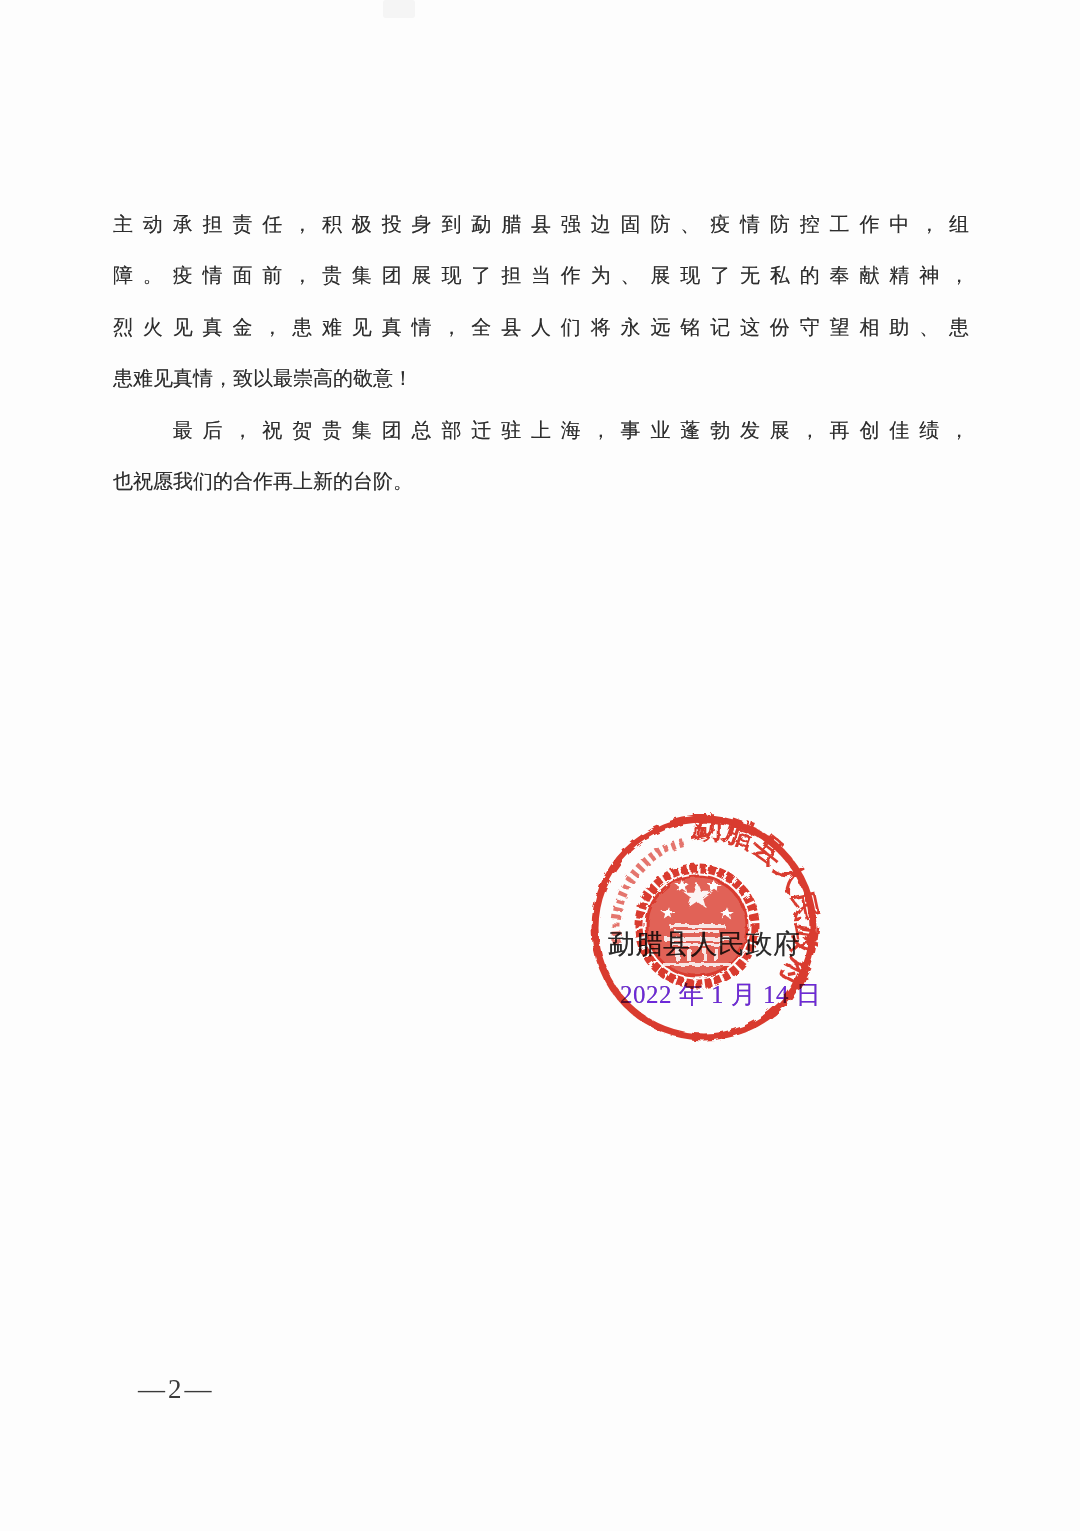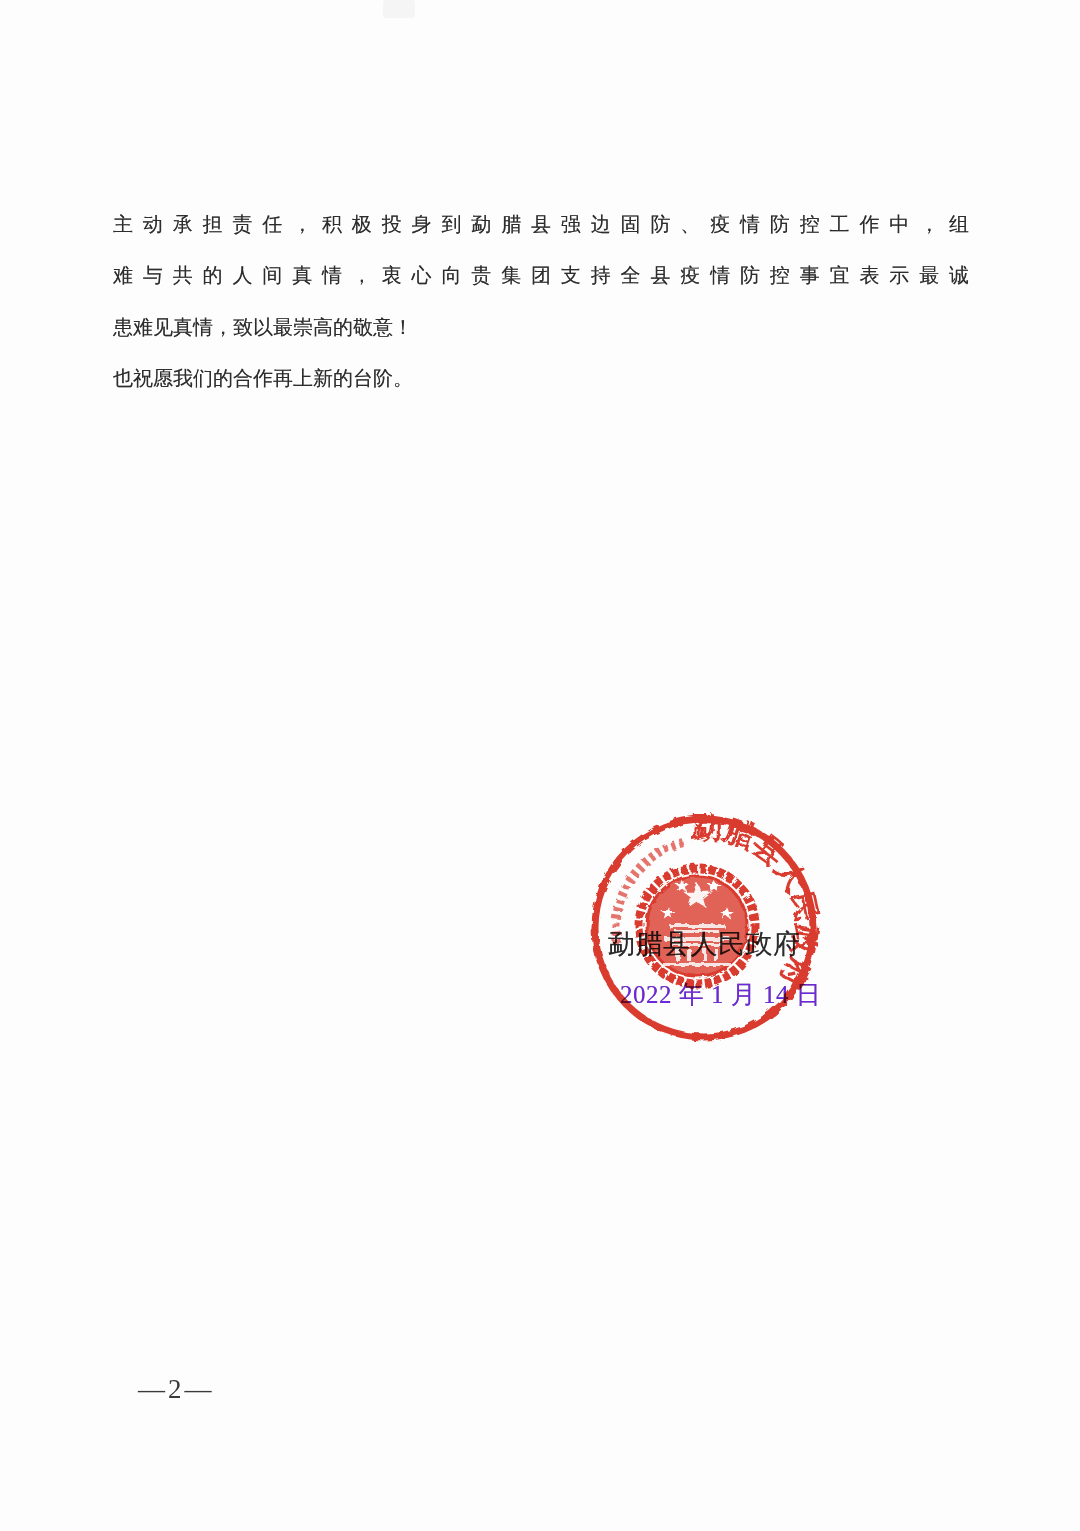--- a/index.html
+++ b/index.html
@@ -94,22 +94,24 @@
 </style>
 </head>
 <body>
 
 <div class="page">
 
   <div class="scan-artifact"></div>
 
   <div class="text-block">
       <div class="line">主动承担责任，积极投身到勐腊县强边固防、疫情防控工作中，组</div>
-      <div class="line">难与共的人间真情，衷心向贵集团支持全县疫情防控事宜表示最诚</div>
+      <div class="line">障。疫情面前，贵集团展现了担当作为、展现了无私的奉献精神，</div>
+      <div class="line">烈火见真金，患难见真情，全县人们将永远铭记这份守望相助、患</div>
       <div class="line end">患难见真情，致以最崇高的敬意！</div>
+      <div class="line">　　最后，祝贺贵集团总部迁驻上海，事业蓬勃发展，再创佳绩，</div>
       <div class="line end">也祝愿我们的合作再上新的台阶。</div>
     </div>
 
   <div class="signature">勐腊县人民政府</div>
   <div class="doc-date">2022 年 1 月 14 日</div>
 
   <svg class="seal" width="264" height="264" viewBox="0 0 264 264">
     <defs>
       <filter id="rough" x="-15%" y="-15%" width="130%" height="130%">
         <feTurbulence type="fractalNoise" baseFrequency="0.12" numOctaves="2" seed="7" result="n"></feTurbulence>

